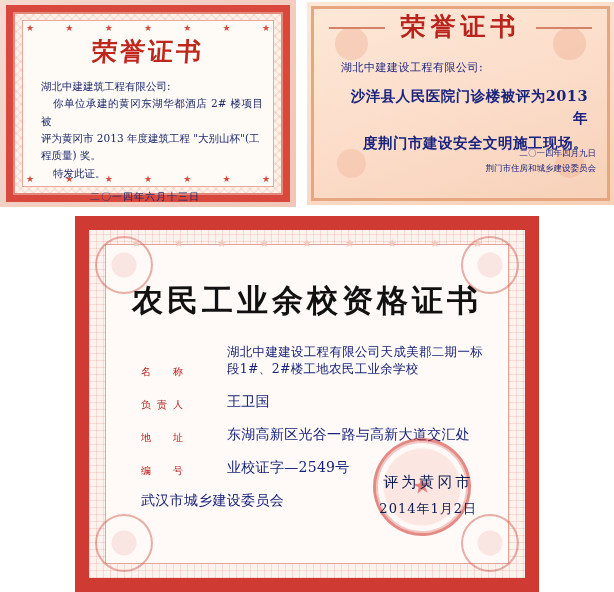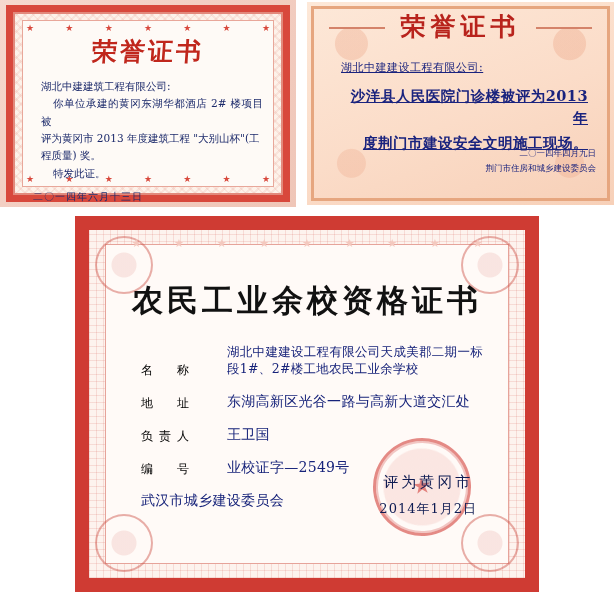--- a/index.html
+++ b/index.html
@@ -63,21 +63,21 @@
     font-family:"DejaVu Serif","Liberation Serif",serif;
     font-size:10.5px;
     color:#1c2a6b;
     line-height:1.65;
     text-align:justify;
     margin-left:8px;
   }
   .cert1 .l-first{text-indent:0;}
   .cert1 .l-indent{text-indent:12px;}
   .cert1 .date{
-    margin-top:8px;text-align:left;padding-right:6px;
+    margin-top:8px;text-align:center;padding-right:6px;
     font-family:"DejaVu Serif","Liberation Serif",serif;
     font-size:10px;color:#1c2a6b;letter-spacing:1px;
   }
 
   
   .cert2{
     position:absolute;left:307px;top:2px;width:307px;height:203px;
     background:linear-gradient(160deg,#fde8d8 0%,#fbdcc8 55%,#f7d0b8 100%);
     overflow:hidden;
   }
@@ -101,21 +101,20 @@
   }
   .cert2 .rulel,.cert2 .ruler{
     position:absolute;top:25px;height:2px;background:#d4836a;
   }
   .cert2 .rulel{left:22px;width:56px;}
   .cert2 .ruler{right:22px;width:56px;}
   .cert2 .body{
     position:absolute;left:34px;right:26px;top:58px;
     font-family:"DejaVu Serif","Liberation Serif",serif;
     color:#1a237e;
-    text-decoration:underline;
   }
   .cert2 .line-a{font-size:11px;letter-spacing:0.5px;}
   .cert2 .line-big{
     margin-top:10px;font-size:14.5px;line-height:1.55;font-weight:bold;letter-spacing:0.5px;text-align:right;
   }
   .cert2 .signer{
     position:absolute;right:18px;bottom:30px;text-align:right;
     font-family:"DejaVu Serif","Liberation Serif",serif;
     font-size:8.5px;color:#1a237e;line-height:1.7;
   }
@@ -171,21 +170,21 @@
   .cert3 .fields{
     position:absolute;left:66px;right:46px;top:128px;
     font-family:"DejaVu Serif","Liberation Serif",serif;
     color:#0e1b52;
   }
   .cert3 .row{
     display:flex;align-items:flex-end;margin-bottom:14px;
   }
   .cert3 .label{
     width:86px;flex:0 0 86px;
-    font-size:12px;letter-spacing:6px;color:#000000;
+    font-size:10px;letter-spacing:6px;color:#b91c1c;
   }
   .cert3 .value{
     flex:1;font-size:12.5px;color:#17237a;letter-spacing:0.3px;
     border-bottom:0;padding-bottom:1px;
   }
   .cert3 .value.big{font-size:14px;}
   .cert3 .seal{
     position:absolute;left:298px;top:222px;width:92px;height:92px;
     border-radius:50%;
     border:3px solid rgba(205,45,40,0.55);
@@ -286,26 +285,26 @@
     </div>
 
     <div class="title">农民工业余校资格证书</div>
 
     <div class="fields">
       <div class="row">
         <div class="label">名　称</div>
         <div class="value">湖北中建建设工程有限公司天成美郡二期一标段1#、2#楼工地农民工业余学校</div>
       </div>
       <div class="row">
+        <div class="label">负责人</div>
+        <div class="value big">王卫国</div>
+      </div>
+      <div class="row">
         <div class="label">地　址</div>
         <div class="value big">东湖高新区光谷一路与高新大道交汇处</div>
-      </div>
-      <div class="row">
-        <div class="label">负责人</div>
-        <div class="value big">王卫国</div>
       </div>
       <div class="row">
         <div class="label">编　号</div>
         <div class="value big">业校证字—2549号</div>
       </div>
       <div class="row">
         <div class="value big">武汉市城乡建设委员会</div>
       </div>
     </div>
 

